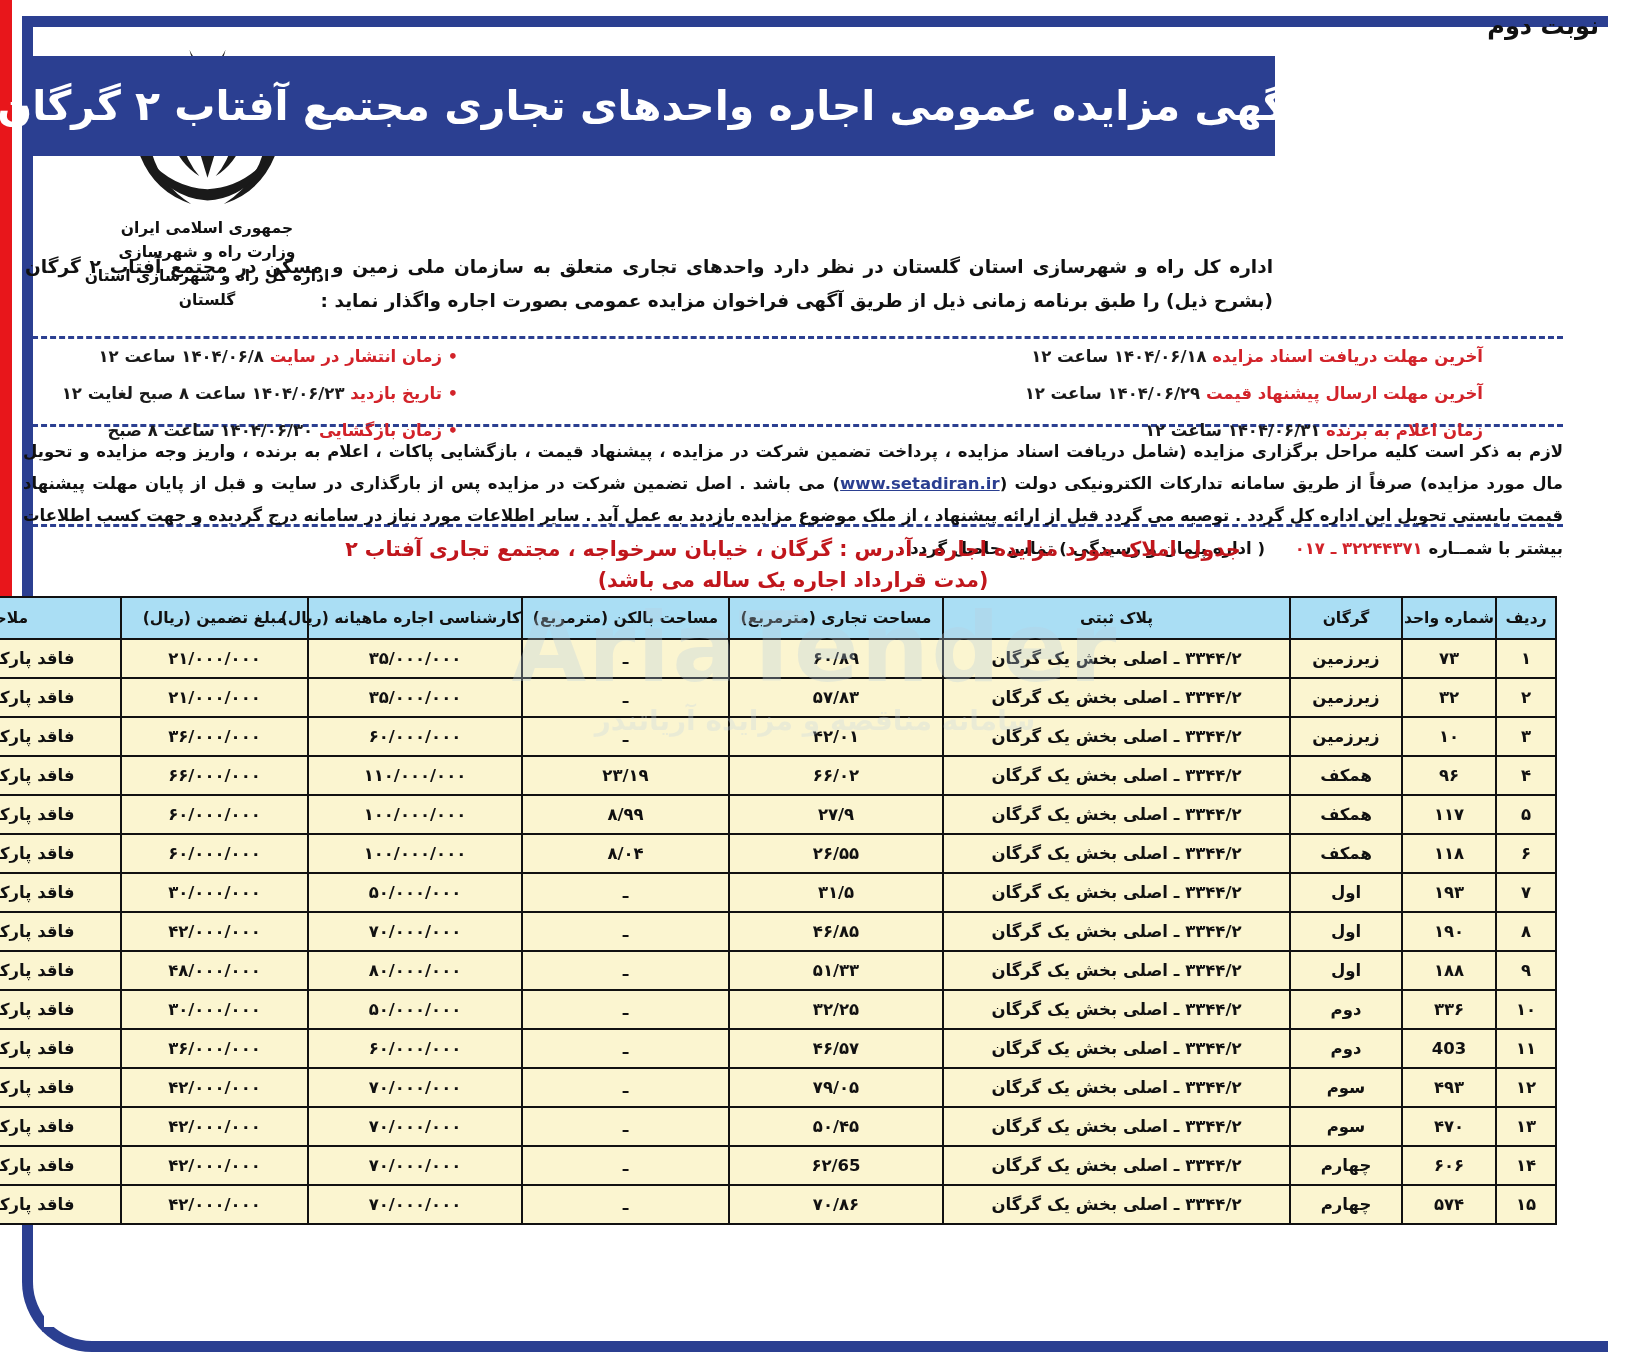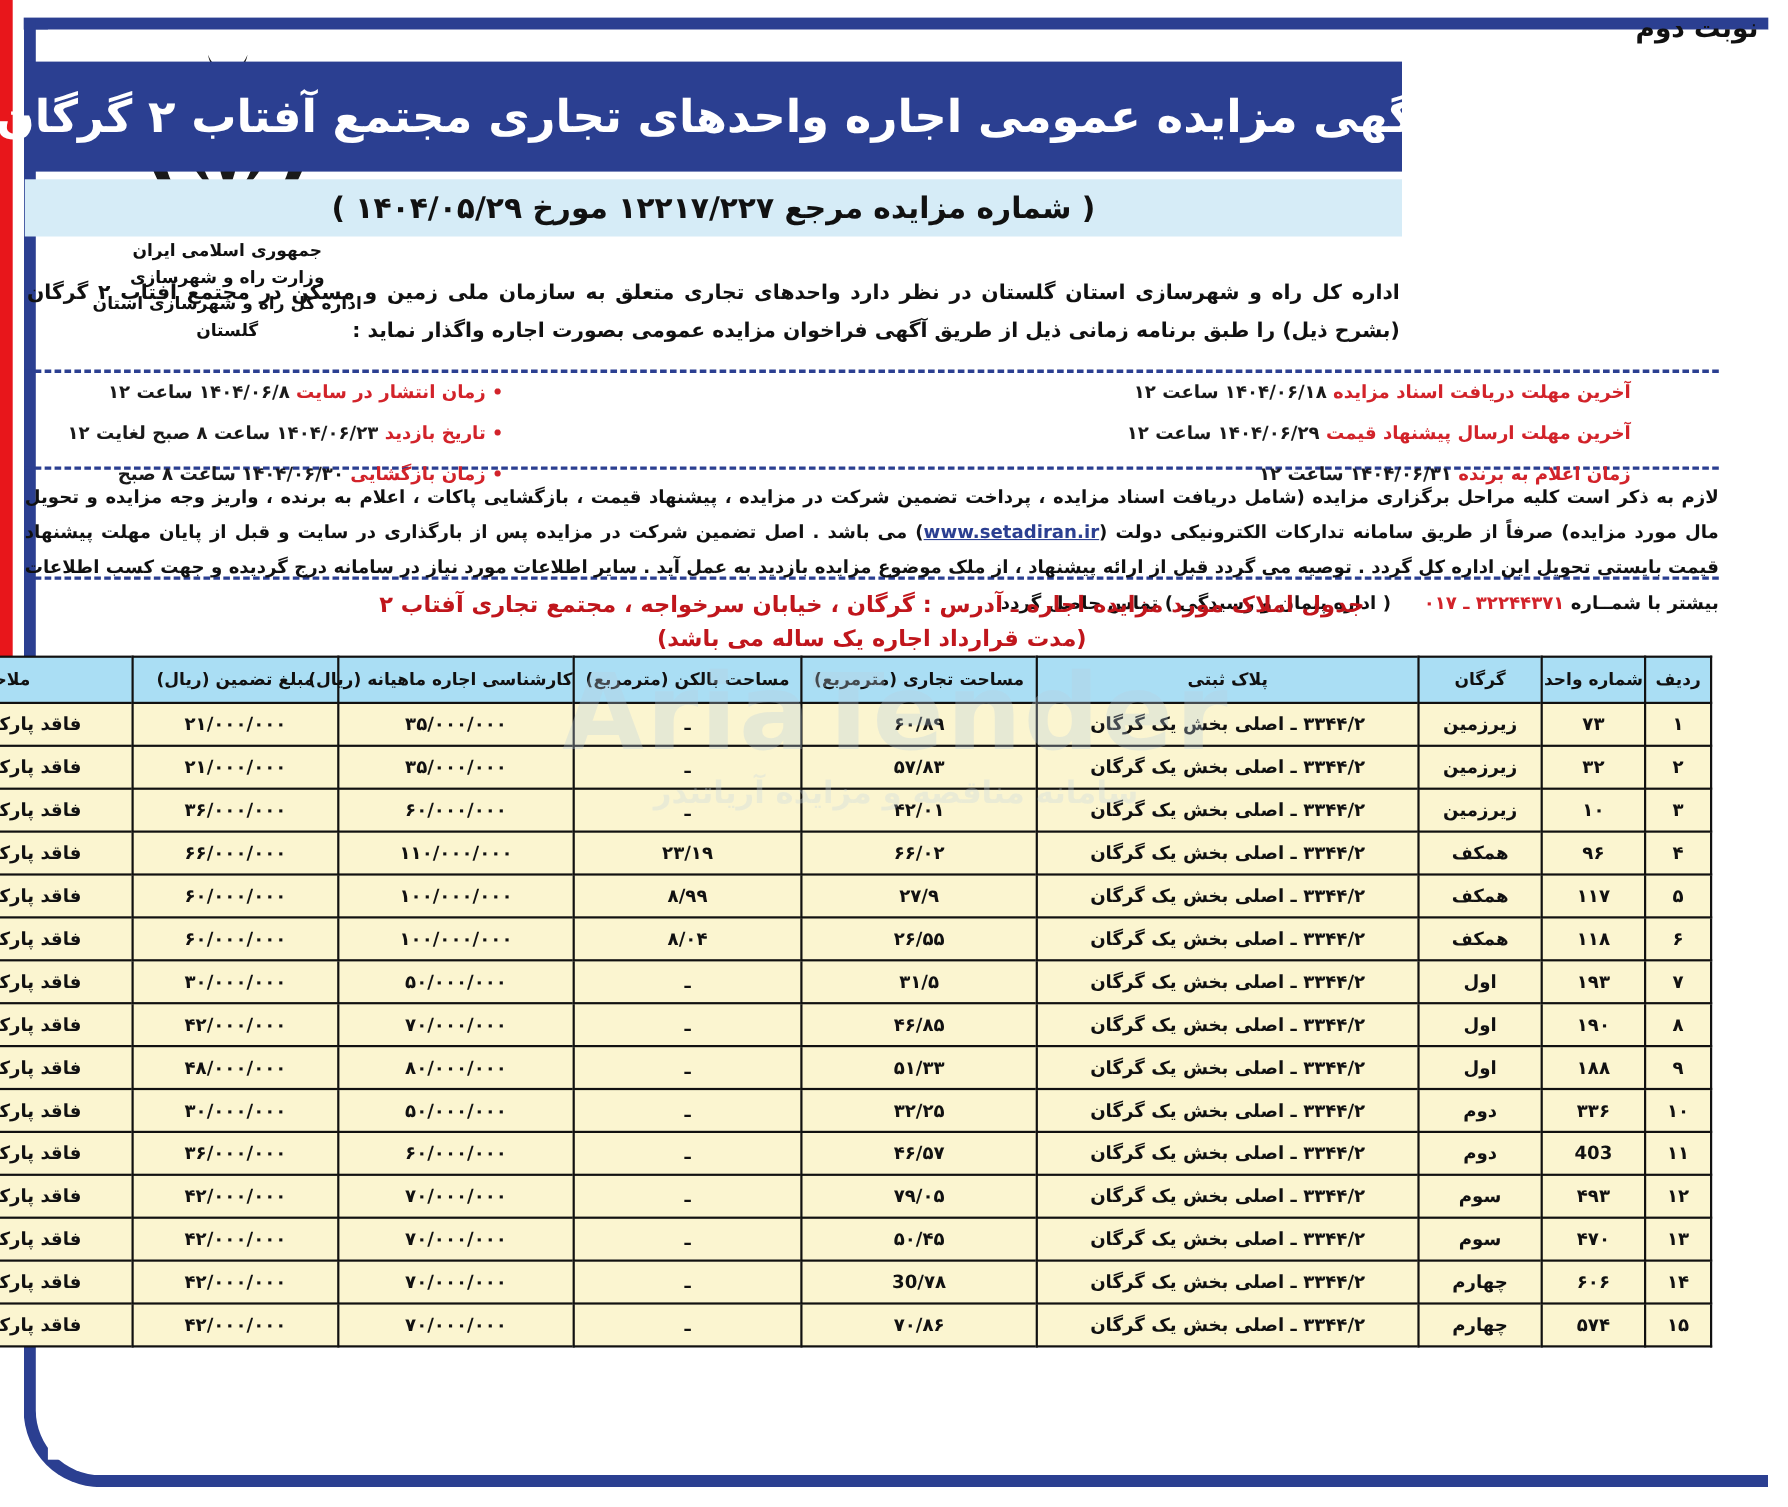--- a/index.html
+++ b/index.html
@@ -242,23 +242,20 @@
     </svg>
     <div class="logo-lines">
       <div>جمهوری اسلامی ایران</div>
       <div>وزارت راه و شهرسازی</div>
       <div>اداره کل راه و شهرسازی استان گلستان</div>
     </div>
   </div>
 
   <div class="banner">
     <div class="banner-title">آگهی مزایده عمومی اجاره واحدهای تجاری مجتمع آفتاب ۲ گرگان</div>
-  </div>
-  <div class="subbanner">
-    <div class="subbanner-title">( شماره مزایده مرجع ۱۲۲۱۷/۲۲۷ مورخ ۱۴۰۴/۰۵/۲۹ )</div>
   </div>
 
   <div class="intro">اداره کل راه و شهرسازی استان گلستان در نظر دارد واحدهای تجاری متعلق به سازمان ملی زمین و مسکن در مجتمع آفتاب ۲ گرگان (بشرح ذیل) را طبق برنامه زمانی ذیل از طریق آگهی فراخوان مزایده عمومی بصورت اجاره واگذار نماید :</div>
 
   <div class="dashed dash-1"></div>
   <div class="dashed dash-2"></div>
   <div class="dashed dash-3"></div>
 
   <div class="bullets-wrap">
     <div class="bcol c-left">
@@ -462,21 +459,21 @@
           <td class="c-balkon">ـ</td>
           <td class="c-ejare">۷۰/۰۰۰/۰۰۰</td>
           <td class="c-tazmin">۴۲/۰۰۰/۰۰۰</td>
           <td class="c-molahezat">فاقد پارکینگ است .</td>
         </tr>
         <tr>
           <td class="c-radif">۱۴</td>
           <td class="c-vahed">۶۰۶</td>
           <td class="c-tabaghe">چهارم</td>
           <td class="c-pelak">۳۳۴۴/۲ ـ اصلی بخش یک گرگان</td>
-          <td class="c-tejari">30/۷۸</td>
+          <td class="c-tejari">۶۲/65</td>
           <td class="c-balkon">ـ</td>
           <td class="c-ejare">۷۰/۰۰۰/۰۰۰</td>
           <td class="c-tazmin">۴۲/۰۰۰/۰۰۰</td>
           <td class="c-molahezat">فاقد پارکینگ است .</td>
         </tr>
         <tr>
           <td class="c-radif">۱۵</td>
           <td class="c-vahed">۵۷۴</td>
           <td class="c-tabaghe">چهارم</td>
           <td class="c-pelak">۳۳۴۴/۲ ـ اصلی بخش یک گرگان</td>

